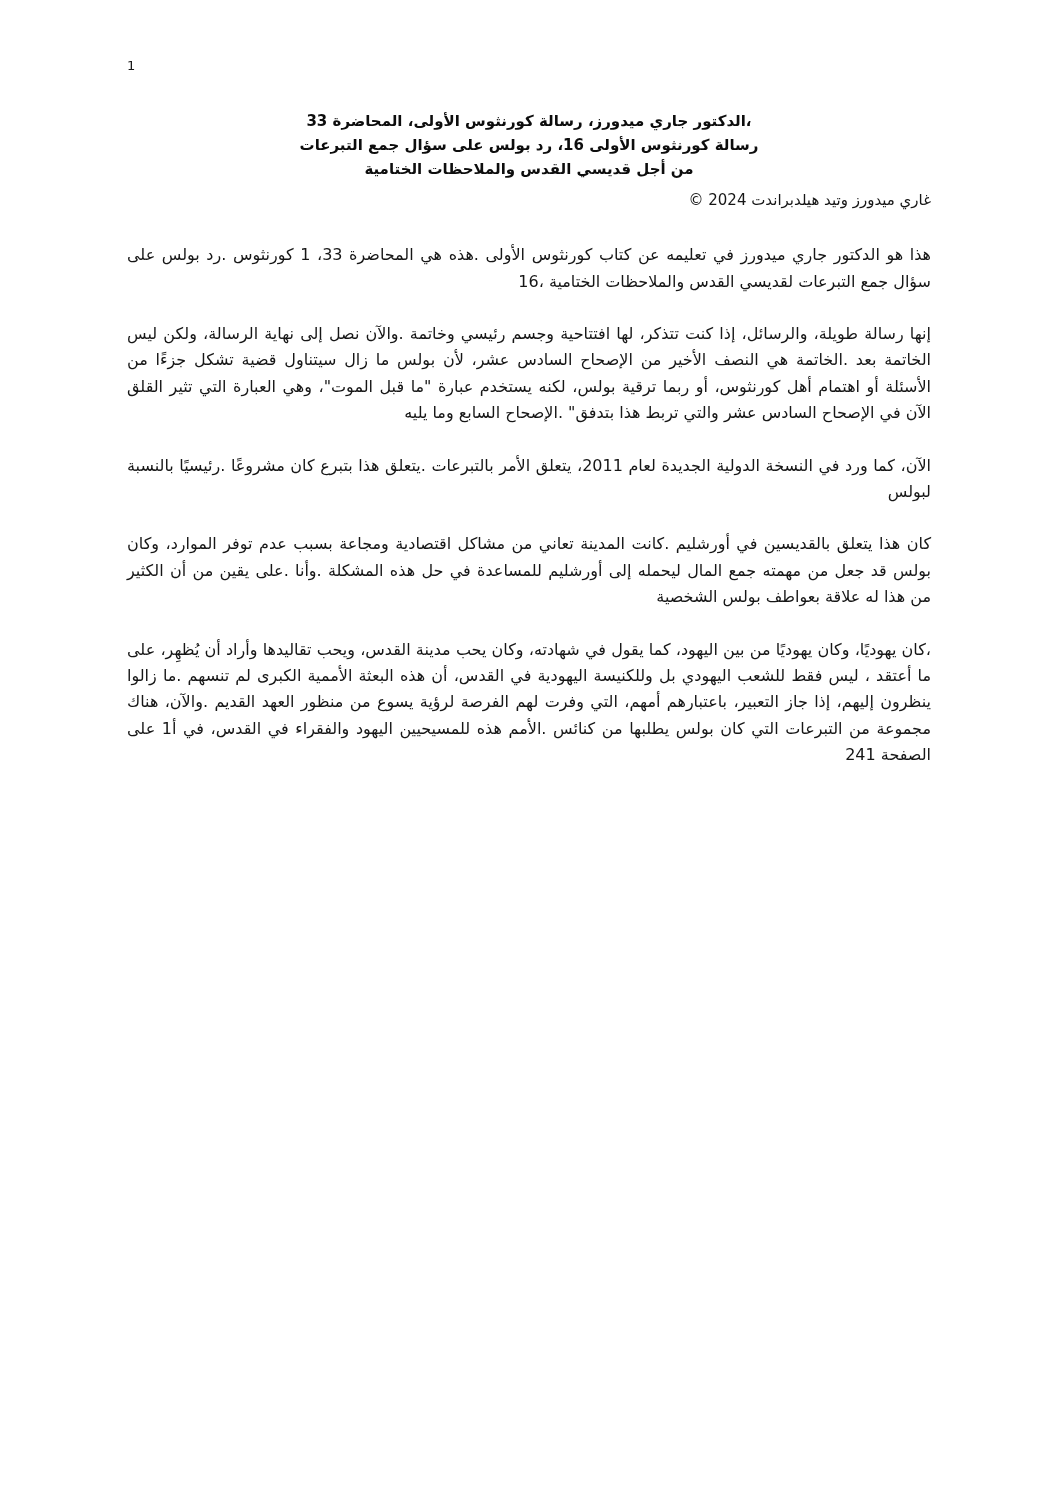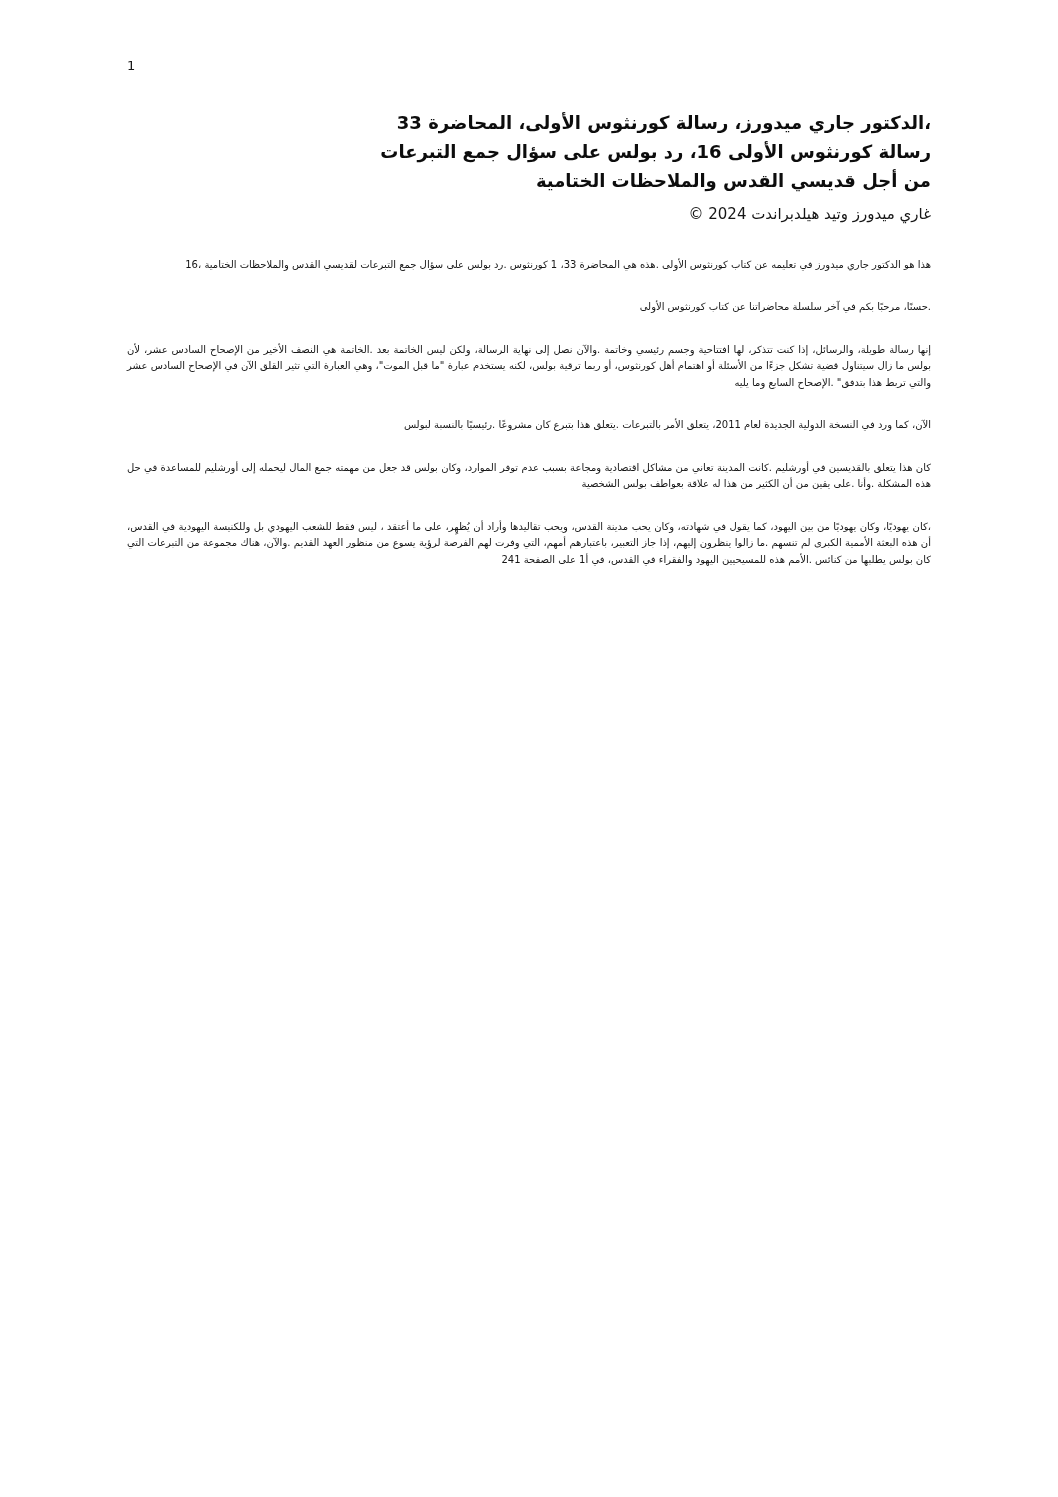--- a/index.html
+++ b/index.html
@@ -20,40 +20,40 @@
   }
   .page-number {
     direction: ltr;
     text-align: left;
     font-size: 13px;
     color: #161616;
     margin-bottom: 36px;
   }
   .title-block {
     direction: rtl;
-    text-align: right;
+    text-align: center;
     font-weight: 700;
-    font-size: 18px;
+    font-size: 15px;
     line-height: 1.6;
     color: #0d0d0d;
     margin-bottom: 8px;
   }
   .copyright-line {
     direction: rtl;
     text-align: right;
     font-size: 15px;
     line-height: 1.55;
     color: #161616;
     margin-bottom: 30px;
   }
   .body-text p {
     direction: rtl;
     unicode-bidi: embed;
     text-align: justify;
-    font-size: 10px;
+    font-size: 16px;
     line-height: 1.65;
     margin: 0 0 26px 0;
     color: #161616;
   }
 </style>
 </head>
 <body>
 
 <div class="page">
 
@@ -62,20 +62,19 @@
   <div class="title-block" lang="ar">
     <div>،الدكتور جاري ميدورز، رسالة كورنثوس الأولى، المحاضرة 33</div>
     <div>رسالة كورنثوس الأولى 16، رد بولس على سؤال جمع التبرعات</div>
     <div>من أجل قديسي القدس والملاحظات الختامية</div>
   </div>
 
   <div class="copyright-line" lang="ar">غاري ميدورز وتيد هيلدبراندت 2024 ©</div>
 
   <div class="body-text" lang="ar">
     <p>هذا هو الدكتور جاري ميدورز في تعليمه عن كتاب كورنثوس الأولى .هذه هي المحاضرة 33، 1 كورنثوس .رد بولس على سؤال جمع التبرعات لقديسي القدس والملاحظات الختامية ،16</p>
-    <p>.حسنًا، مرحبًا بكم في آخر سلسلة محاضراتنا عن كتاب كورنثوس الأولى</p>
     <p>إنها رسالة طويلة، والرسائل، إذا كنت تتذكر، لها افتتاحية وجسم رئيسي وخاتمة .والآن نصل إلى نهاية الرسالة، ولكن ليس الخاتمة بعد .الخاتمة هي النصف الأخير من الإصحاح السادس عشر، لأن بولس ما زال سيتناول قضية تشكل جزءًا من الأسئلة أو اهتمام أهل كورنثوس، أو ربما ترقية بولس، لكنه يستخدم عبارة "ما قبل الموت"، وهي العبارة التي تثير القلق الآن في الإصحاح السادس عشر والتي تربط هذا بتدفق" .الإصحاح السابع وما يليه</p>
     <p>الآن، كما ورد في النسخة الدولية الجديدة لعام 2011، يتعلق الأمر بالتبرعات .يتعلق هذا بتبرع كان مشروعًا .رئيسيًا بالنسبة لبولس</p>
     <p>كان هذا يتعلق بالقديسين في أورشليم .كانت المدينة تعاني من مشاكل اقتصادية ومجاعة بسبب عدم توفر الموارد، وكان بولس قد جعل من مهمته جمع المال ليحمله إلى أورشليم للمساعدة في حل هذه المشكلة .وأنا .على يقين من أن الكثير من هذا له علاقة بعواطف بولس الشخصية</p>
     <p>،كان يهوديًا، وكان يهوديًا من بين اليهود، كما يقول في شهادته، وكان يحب مدينة القدس، ويحب تقاليدها وأراد أن يُظهِر، على ما أعتقد ، ليس فقط للشعب اليهودي بل وللكنيسة اليهودية في القدس، أن هذه البعثة الأممية الكبرى لم تنسهم .ما زالوا ينظرون إليهم، إذا جاز التعبير، باعتبارهم أمهم، التي وفرت لهم الفرصة لرؤية يسوع من منظور العهد القديم .والآن، هناك مجموعة من التبرعات التي كان بولس يطلبها من كنائس .الأمم هذه للمسيحيين اليهود والفقراء في القدس، في أ1 على الصفحة 241</p>
   </div>
 
 </div>
 
 </body></html>

